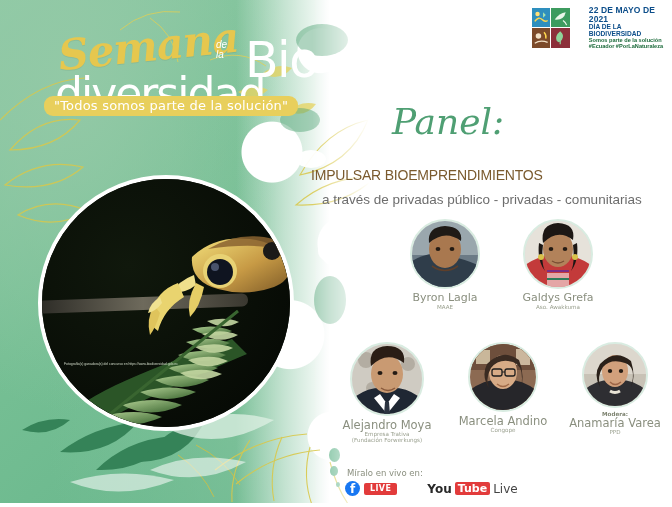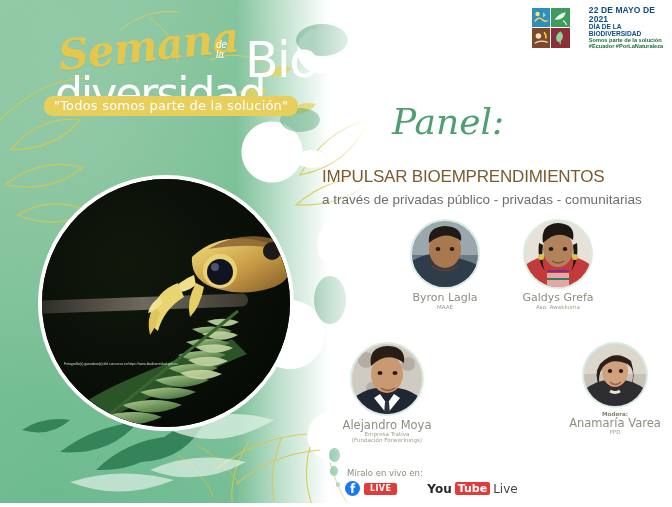--- a/index.html
+++ b/index.html
@@ -90,21 +90,21 @@
   .panel-head{position:absolute;left:392px;top:104px;}
   .panel-word{
     font-family:"DejaVu Serif",serif;font-style:italic;font-size:36px;color:#4f9f73;
     letter-spacing:0px;line-height:1;
   }
   .panel-date{
     position:absolute;left:396px;top:136px;font-size:15.5px;color:#4a4a4a;
     font-family:"DejaVu Sans",sans-serif;
   }
   .headline{
-    position:absolute;left:322px;top:167px;font-size:17px;color:#7a5a2e;letter-spacing:-.2px;
+    position:absolute;left:311px;top:167px;font-size:14px;color:#7a5a2e;letter-spacing:-.2px;
     font-family:"Liberation Sans",sans-serif;
   }
   .subhead{
     position:absolute;left:322px;top:192px;font-size:13.5px;color:#6d6d6d;
     font-family:"Liberation Sans",sans-serif;
   }
   
   .person{position:absolute;text-align:center;}
   .avatar{
     border-radius:50%;overflow:hidden;border:2px solid #d9ece1;margin:0 auto;background:#ddd;
@@ -390,20 +390,39 @@
           <ellipse cx="28" cy="29" rx="2.5" ry="2.1" fill="#241b14"></ellipse>
           <ellipse cx="43" cy="29" rx="2.5" ry="2.1" fill="#241b14"></ellipse>
           <path d="M29 44 q7 5 14 0" stroke="#8a5a3c" stroke-width="1.5" fill="none"></path>
         </svg>
     </div>
     <div class="p-name" style="font-size:11.5px;">Alejandro Moya</div>
     <div class="p-role" style="font-size:5.6px;">Empresa Trativa</div>
     <div class="p-role" style="font-size:5.6px;">(Fundación Forwerkungs)</div>
   </div>
 
+  <div class="person" style="left:450px;top:342px;width:106px;">
+    <div class="avatar" style="width:66px;height:66px;">
+      <svg viewBox="0 0 66 66">
+          <rect width="66" height="66" fill="#8c6a52"></rect>
+          <rect x="0" y="0" width="66" height="26" fill="#6e4f3c"></rect>
+          <rect x="6" y="6" width="14" height="14" fill="#c9b79a"></rect>
+          <rect x="46" y="5" width="14" height="16" fill="#cbb79d"></rect>
+          <path d="M0 46 q16 -12 33 -10 q17 -2 33 10 l0 20 L0 66z" fill="#26262a"></path>
+          <ellipse cx="33" cy="28" rx="14" ry="17" fill="#d7ab86"></ellipse>
+          <path d="M17 20 q16 -16 32 -4 q6 14 2 28 q4 -22 -8 -26 q-14 -4 -22 6 q-6 10 -2 20 q-8 -12 -2 -24z" fill="#3a2b22"></path>
+          <rect x="22" y="25" width="10" height="7" rx="2" fill="none" stroke="#1d1d1d" stroke-width="1.3"></rect>
+          <rect x="35" y="25" width="10" height="7" rx="2" fill="none" stroke="#1d1d1d" stroke-width="1.3"></rect>
+          <path d="M32 28 l3 0" stroke="#1d1d1d" stroke-width="1.2"></path>
+          <path d="M27 40 q6 5 12 0" stroke="#a06a48" stroke-width="1.4" fill="none"></path>
+        </svg>
+    </div>
+    <div class="p-name" style="font-size:11.5px;">Marcela Andino</div>
+    <div class="p-role" style="font-size:5.6px;">Congope</div>
+  </div>
 
   <div class="person" style="left:562px;top:342px;width:106px;">
     <div class="avatar" style="width:62px;height:62px;">
       <svg viewBox="0 0 62 62">
           <rect width="62" height="62" fill="#dcd7cd"></rect>
           <rect x="0" y="30" width="62" height="32" fill="#c8c2b6"></rect>
           <path d="M0 46 q15 -12 31 -10 q16 -2 31 10 l0 16 L0 62z" fill="#2e2e32"></path>
           <ellipse cx="31" cy="27" rx="13" ry="16" fill="#d1a07c"></ellipse>
           <path d="M16 20 q15 -16 31 -3 q5 16 0 26 q6 -20 -6 -24 q-14 -5 -22 4 q-6 9 -3 20 q-7 -12 0 -23z" fill="#2a2019"></path>
           <ellipse cx="26" cy="27" rx="2.2" ry="1.9" fill="#241b14"></ellipse>

